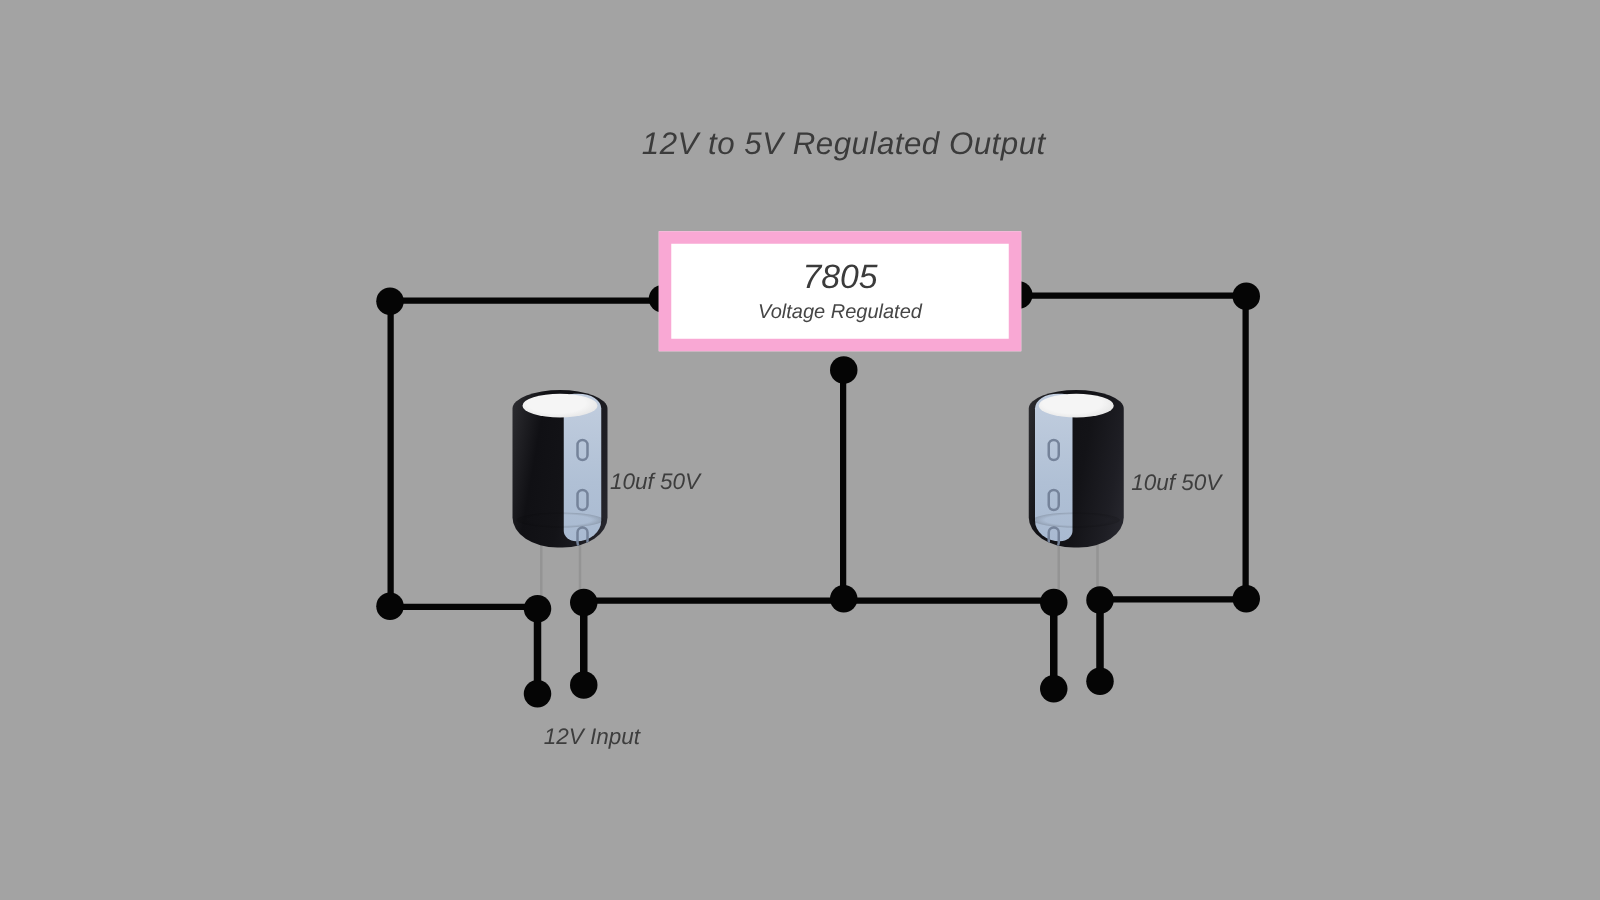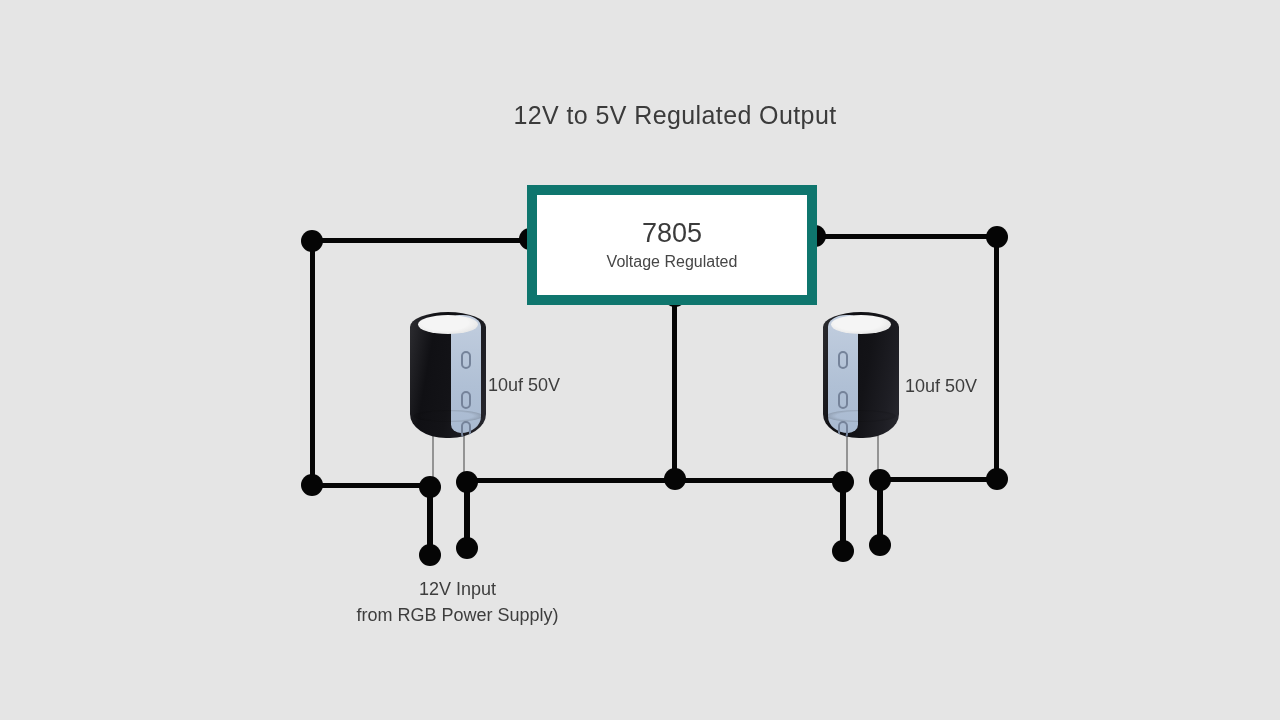--- a/index.html
+++ b/index.html
@@ -1,23 +1,24 @@
 <!DOCTYPE html>
 <html><head>
 <meta charset="utf-8">
 <style>
   html, body { margin: 0; padding: 0; background: #ffffff; }
   .stage {
     position: relative;
     width: 1280px;
     height: 720px;
-    background: #e5e5e5;
+    background: #a3a3a3;
     overflow: hidden;
     font-family: "Liberation Sans", sans-serif;
     color: #3d3d3d;
+    font-style: italic;
   }
 
   
   .title {
     position: absolute;
     left: 375px; top: 101px; width: 600px;
     text-align: center;
     font-size: 25px;
     font-weight: 300;
     letter-spacing: 0.4px;
@@ -36,23 +37,23 @@
     font-size: 18px;
     font-weight: 300;
     line-height: 26px;
     color: #3d3d3d;
   }
 
   
   .reg-box {
     position: absolute;
     left: 527px; top: 185px;
-    width: 290px; height: 120px;
+    width: 290px; height: 96px;
     box-sizing: border-box;
-    border: 10px solid #0f766e;
+    border: 10px solid #f9a8d4;
     background: #ffffff;
     display: flex;
     flex-direction: column;
     align-items: center;
     justify-content: center;
   }
   .reg-part   { font-size: 27px; font-weight: 300; color: #3b3b3b; line-height: 30px; }
   .reg-name   { font-size: 16px; font-weight: 300; color: #464646; line-height: 22px; margin-top: 3px; }
 
   
@@ -178,19 +179,18 @@
   <div class="dot" style="left:869px; top:534px;"></div>
 
   <div class="reg-box">
     <div class="reg-part">7805</div>
     <div class="reg-name">Voltage Regulated</div>
   </div>
 
   <div class="cap-label" style="left:488px; top:375px;">10uf 50V</div>
   <div class="cap-label" style="left:905px; top:376px;">10uf 50V</div>
 
-  <div class="terminal-label" style="left:325px; top:576px; width:265px;text-align:center;">
+  <div class="terminal-label" style="left:341px; top:576px; width:265px;text-align:center;">
     <div>12V Input</div>
-    <div>from RGB Power Supply)</div>
   </div>
 
 
 </div>
 
 </body></html>

